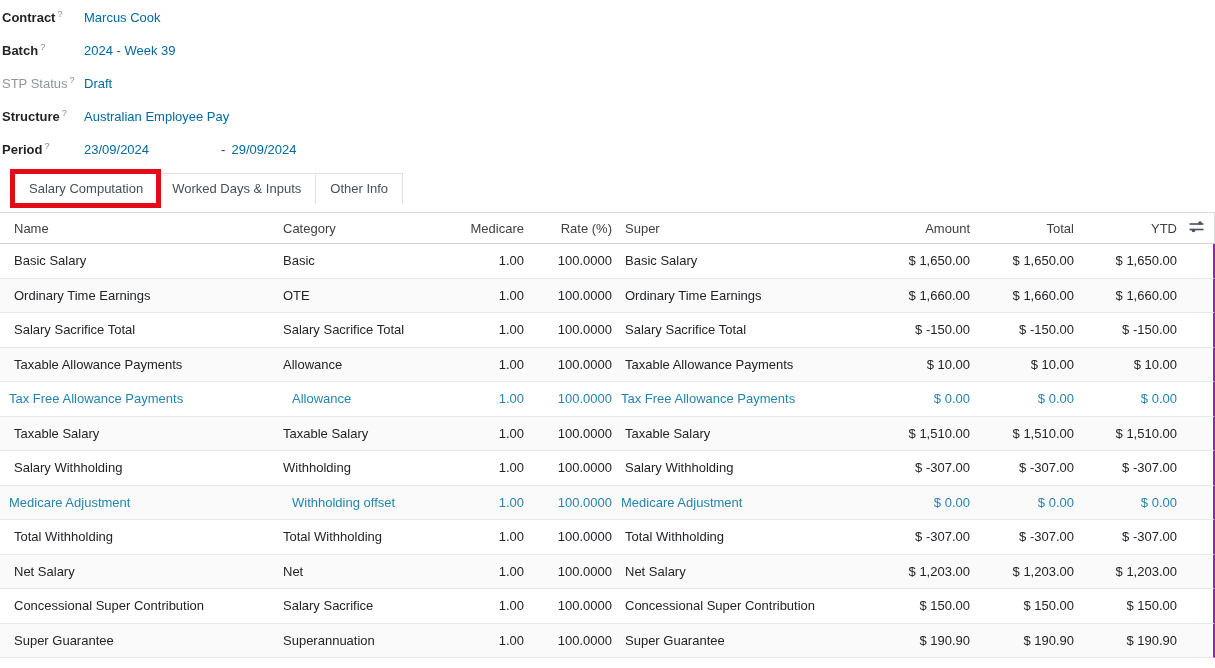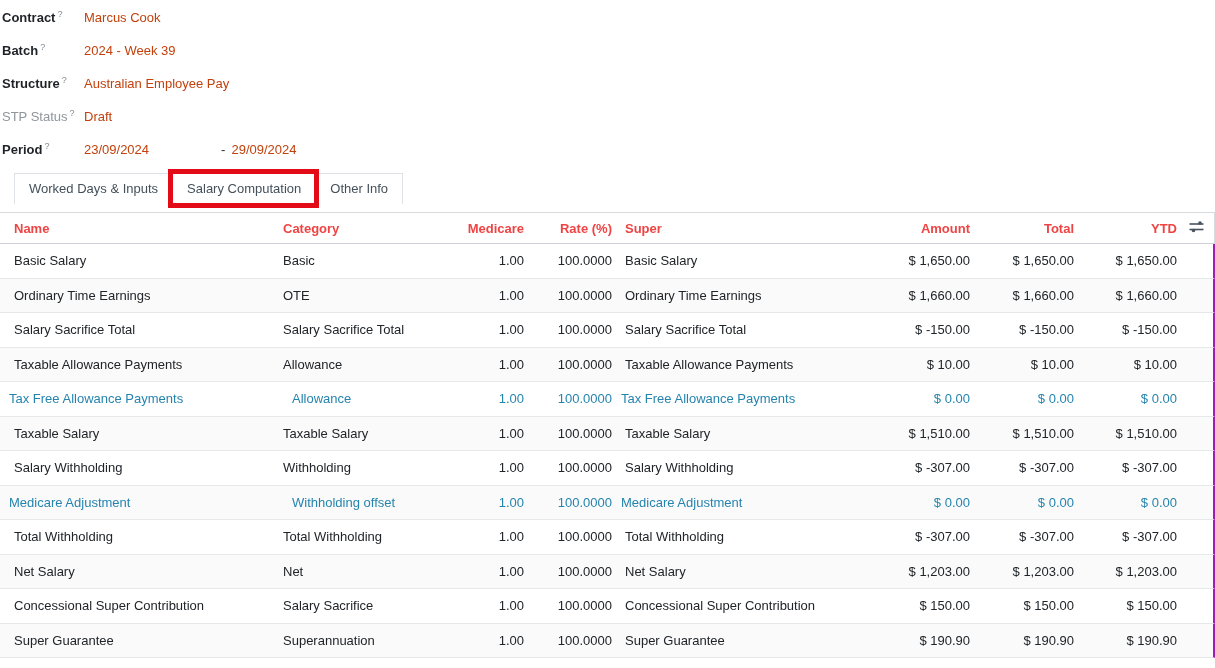--- a/index.html
+++ b/index.html
@@ -10,21 +10,21 @@
     font-size: 13px;
     color: #212529;
     overflow: hidden;
   }
   
   .form-area { padding: 1px 0 0 2px; }
   .form-row { height: 33px; display: flex; align-items: center; }
   .form-label { width: 82px; font-weight: 700; color: #1f2327; flex-shrink: 0; }
   .form-label.muted { color: #8f969c; font-weight: 400; }
   .help-sup { font-size: 9px; color: #7d8b94; vertical-align: super; margin-left: 2px; font-weight: 400; }
-  .form-value { color: #c2410c; }
+  .form-value { color: #0369a1; }
   .form-value.second { margin-left: 0; }
   .period-sep { margin: 0 6px 0 72px; color: #2b2f33; }
   
   .tabs-bar { margin: 7px 0 0 14px; display: flex; height: 31px; position: relative; }
   .tab {
     border: 1px solid #dee2e6; border-bottom: none;
     background: #fff; color: #44505a;
     padding: 0 14px; line-height: 30px; height: 31px;
     cursor: pointer; position: relative; white-space: nowrap;
   }
@@ -40,21 +40,21 @@
     display: grid;
     grid-template-columns: 283px 180px 61px 88px 238px 120px 104px 103px 38px;
     align-items: center;
   }
   .thead {
     height: 31px;
     border-bottom: 1px solid #cfd3d7;
     border-right: 1px solid #d8dbde;
     background: #fff;
   }
-  .th { font-weight: 700; color: #ef4444; cursor: pointer; }
+  .th { font-weight: 400; color: #404040; cursor: pointer; }
   .row {
     height: 34.5px;
     border-bottom: 1px solid #e6e8ea;
     border-right: 2px solid #a21caf;
     cursor: pointer; background: #fff;
   }
   .row:nth-child(even) { background: #fafafa; }
   .row.row-blue .cell { color: #2584ae; padding-left: 9px; }
   .cell { overflow: hidden; white-space: nowrap; }
   .c-name  { padding-left: 14px; }
@@ -82,51 +82,51 @@
 
     <div class="form-row">
       <span class="form-label">
         <span>Batch</span><sup class="help-sup">?</sup>
       </span>
       <span class="form-value">2024 - Week 39</span>
 
     </div>
 
     <div class="form-row">
-      <span class="form-label">
-        <span>Structure</span><sup class="help-sup">?</sup>
-      </span>
-      <span class="form-value">Australian Employee Pay</span>
-
-    </div>
-
-    <div class="form-row">
       <span class="form-label muted">
         <span>STP Status</span><sup class="help-sup">?</sup>
       </span>
       <span class="form-value">Draft</span>
+
+    </div>
+
+    <div class="form-row">
+      <span class="form-label">
+        <span>Structure</span><sup class="help-sup">?</sup>
+      </span>
+      <span class="form-value">Australian Employee Pay</span>
 
     </div>
 
     <div class="form-row">
       <span class="form-label">
         <span>Period</span><sup class="help-sup">?</sup>
       </span>
       <span class="form-value">23/09/2024</span>
       <span class="period-sep">-</span>
       <span class="form-value second">29/09/2024</span>
     </div>
   </div>
 
   <div class="tabs-bar">
-    <div class="tab">Worked Days &amp; Inputs</div>
     <div class="tab">
       <span>Salary Computation</span>
       <div class="red-annotation"></div>
     </div>
+    <div class="tab">Worked Days &amp; Inputs</div>
     <div class="tab">Other Info</div>
   </div>
 
   <div class="table-wrap">
     <div class="grid-row thead">
       <div class="cell th c-name">Name</div>
       <div class="cell th c-cat">Category</div>
       <div class="cell th c-qty">Medicare</div>
       <div class="cell th c-rate">Rate (%)</div>
       <div class="cell th c-rule">Super</div>

